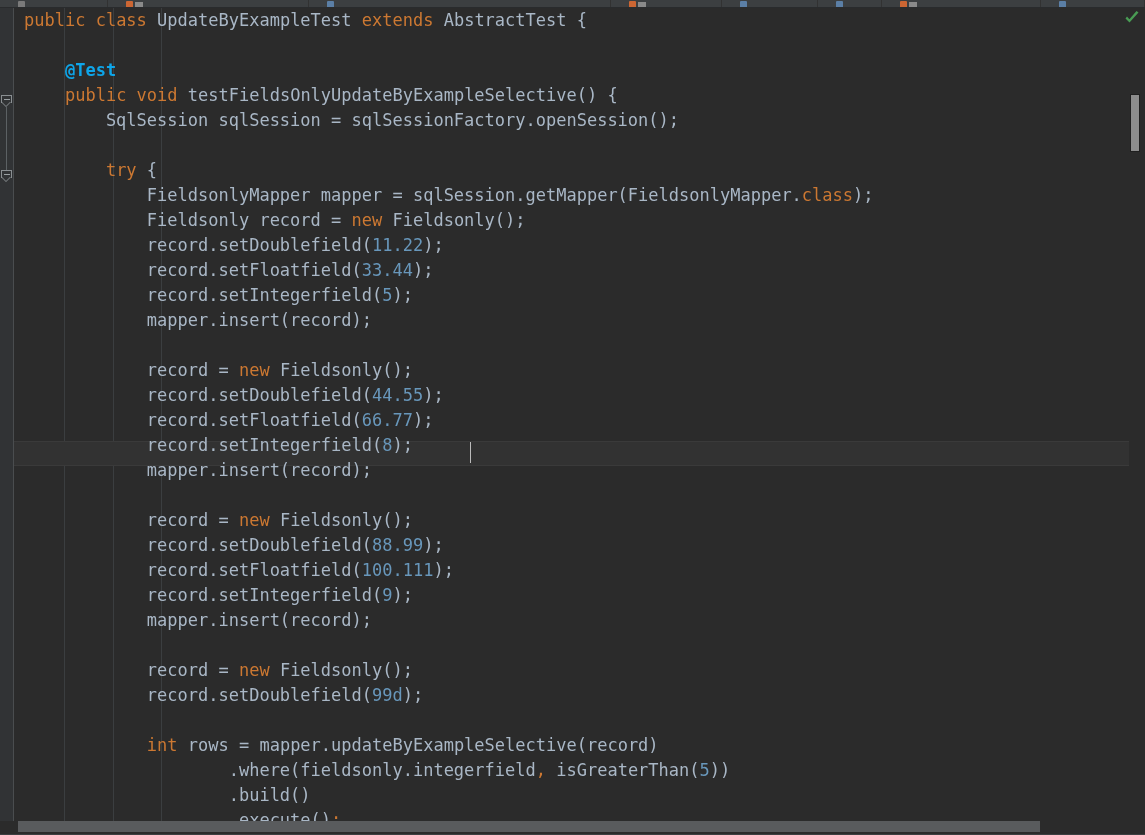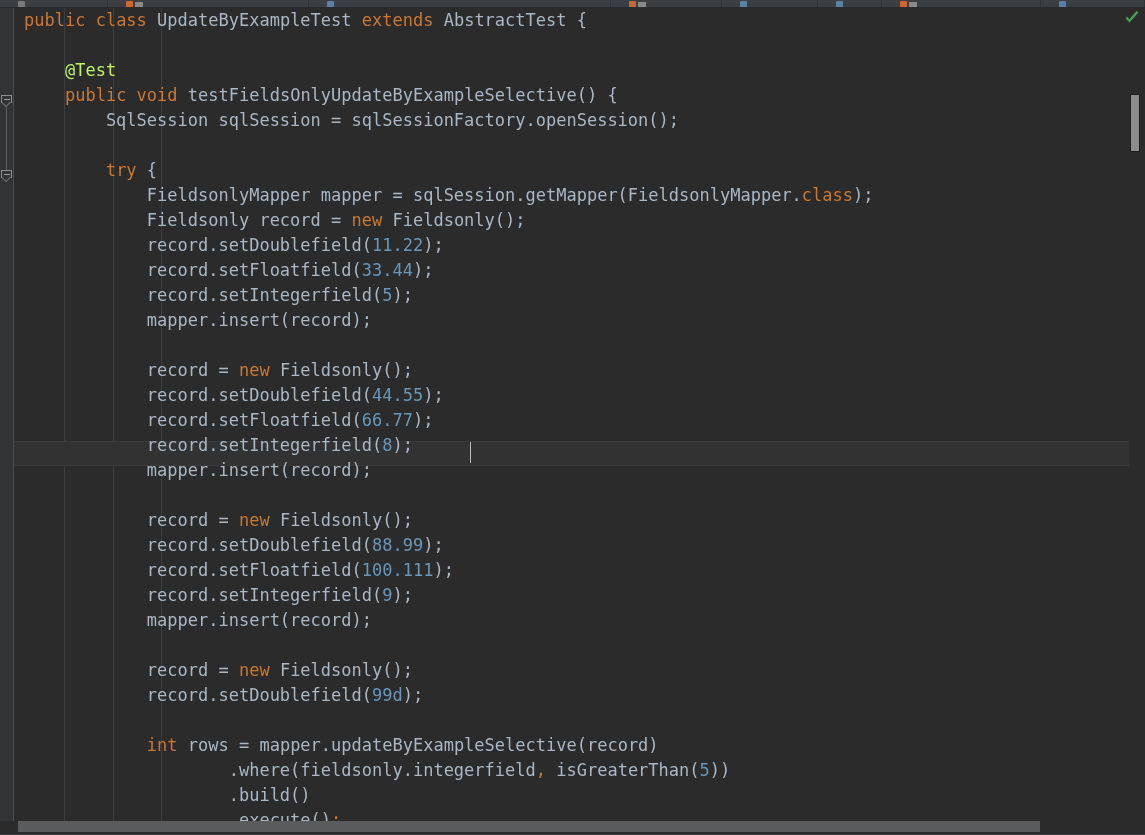--- a/index.html
+++ b/index.html
@@ -71,21 +71,21 @@
   .code{
     position:absolute;left:14px;top:0;width:1131px;height:827px;
     font-family:"DejaVu Sans Mono","Liberation Mono",monospace;
     font-size:17px;line-height:25px;
     color:#a9b7c6;white-space:pre;
   }
   .code .ln{position:relative;height:25px;padding-left:10px;}
   .kw{color:#cc7832;}
   .num{color:#6897bb;}
   .pl{color:#a9b7c6;}
-  .ann{color:#bef264;}
+  .ann{color:#0ea5e9;font-weight:bold;}
   .sep{color:#cc7832;}
 
   
   .curline{
     position:absolute;left:14px;width:1131px;height:25px;
     background:#323232;border-top:1px solid #3a3a3a;border-bottom:1px solid #3a3a3a;
     box-sizing:border-box;
   }
   .caret{
     position:absolute;width:1px;background:#bbbbbb;height:21px;

